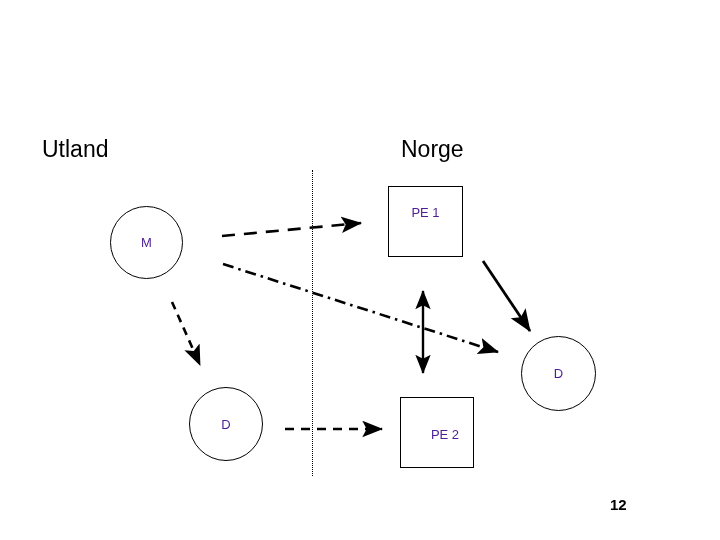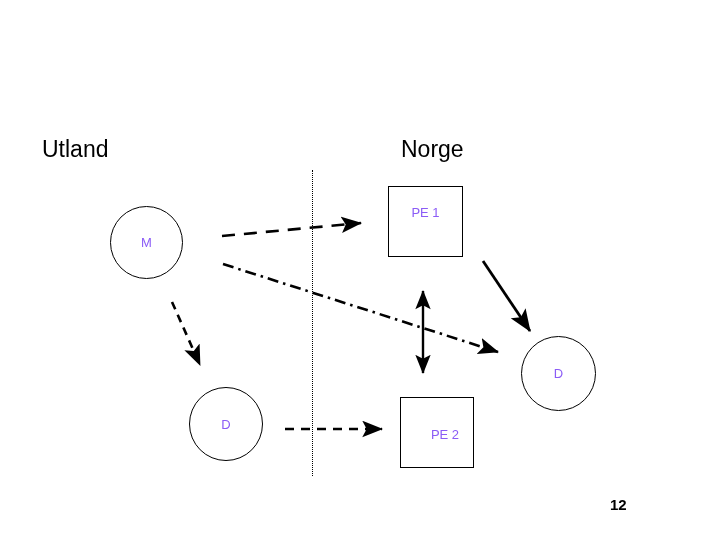--- a/index.html
+++ b/index.html
@@ -63,21 +63,21 @@
   .node-box {
     position: absolute;
     border: 1px solid #000000;
     background: #ffffff;
     box-sizing: border-box;
   }
   .node-label {
     position: absolute;
     font-size: 13px;
     line-height: 15px;
-    color: #8b5cf6;
+    color: #4c1d95;
     white-space: nowrap;
     text-align: center;
   }
 
   #node-m        { left: 110px; top: 206px; width: 73px; height: 73px; }
   #node-m-label  { left: 110px; top: 235px; width: 73px; }
 
   #node-pe1       { left: 388px; top: 186px; width: 75px; height: 71px; }
   #node-pe1-label { left: 388px; top: 205px; width: 75px; }
 

